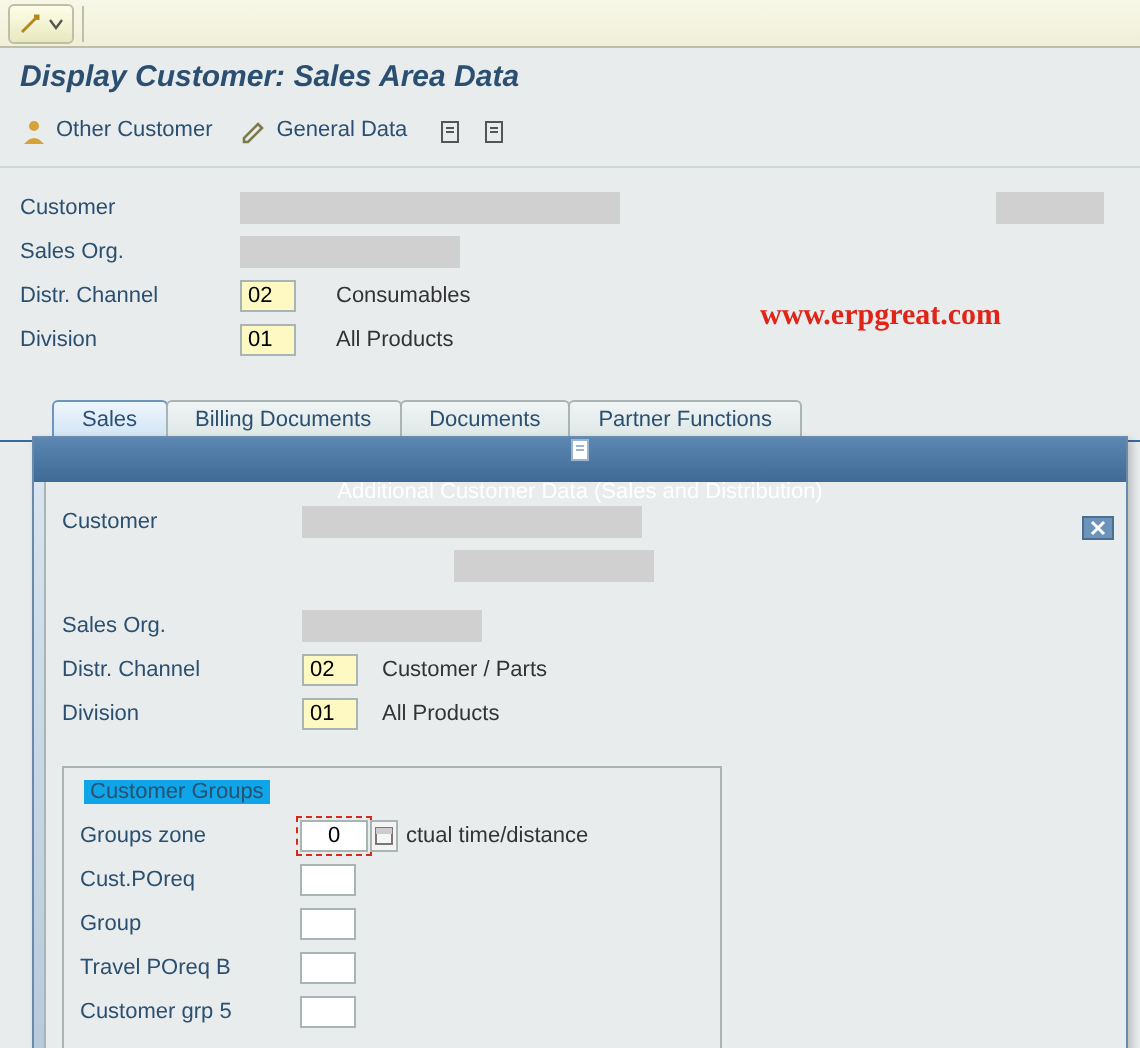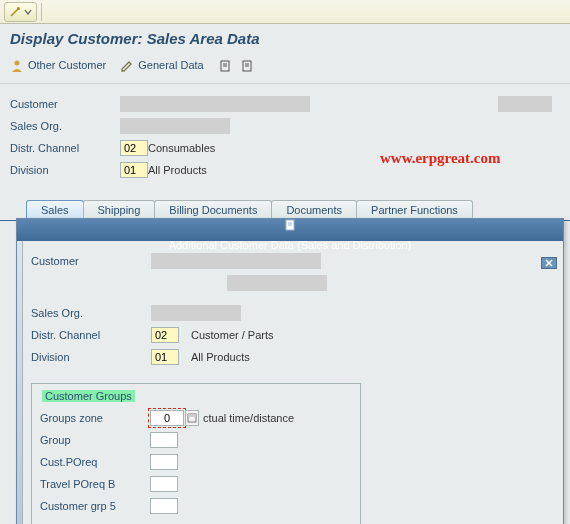--- a/index.html
+++ b/index.html
@@ -75,21 +75,21 @@
   }
   .small-input {
     width:28px;
     height:16px;
     border:1px solid #a9b4b4;
     background:#fef9c3;
     font-size:11px;
     text-align:left;
     padding:0 3px;
   }
-  .desc { color:#333; }
+  .desc { margin-left:20px; color:#333; }
   .watermark {
     position:absolute;
     color:#e02418;
     font-weight:bold;
     font-family: "Times New Roman", serif;
     font-size:15px;
     top:150px;
     left:380px;
   }
   
@@ -151,21 +151,21 @@
   .groupbox {
     margin: 12px 10px 8px 14px;
     border:1px solid #a9b4b4;
     padding: 6px 8px 6px 8px;
     width:330px;
     background:#e8ecec;
   }
   .groupbox-title {
     color:#2b4f70;
     margin:-14px 0 6px 2px;
-    background:#86efac;
+    background:#0ea5e9;
     display:inline-block;
     padding:0 3px;
   }
   .groupbox .form-row .label { width:110px; }
   .tiny-input {
     width:34px;
     height:16px;
     border:1px solid #a9b4b4;
     background:#fff;
     font-size:11px;
@@ -269,21 +269,20 @@
     <span class="label">Division</span>
     <input class="small-input" readonly="" value="01" style="">
     <span class="desc">All Products</span>
   </div>
 </div>
 
 <span class="watermark">www.erpgreat.com</span>
 
 <div class="tab-strip">
   <div class="tab active"><span>Sales</span></div>
-  <div class="tab"><span>Shipping</span></div>
   <div class="tab"><span>Billing Documents</span></div>
   <div class="tab"><span>Documents</span></div>
   <div class="tab"><span>Partner Functions</span></div>
 </div>
 
 <div class="popup">
   <div class="popup-title">
     <span>
       <svg width="12" height="12">
           <rect x="2" y="1" width="8" height="10" fill="#fff" stroke="#9cb6cf"></rect>
@@ -335,28 +334,28 @@
       <input class="tiny-input red" value="000" style="">
       <span class="f4-btn">
         <svg width="10" height="10">
             <rect x="1" y="1" width="8" height="8" fill="none" stroke="#777"></rect>
             <rect x="1" y="1" width="8" height="3" fill="#ccc"></rect>
           </svg>
       </span>
       <span style="margin-left:4px;">ctual time/distance</span>
     </div>
     <div class="form-row">
+      <span class="label">Cust.POreq</span>
+      <input class="tiny-input" style="width: 24px;">
+    </div>
+    <div class="form-row">
       <span class="label">Group</span>
       <input class="tiny-input" style="width: 24px;">
     </div>
     <div class="form-row">
-      <span class="label">Cust.POreq</span>
-      <input class="tiny-input" style="width: 24px;">
-    </div>
-    <div class="form-row">
       <span class="label">Travel POreq B</span>
       <input class="tiny-input" style="width: 24px;">
     </div>
     <div class="form-row">
       <span class="label">Customer grp 5</span>
       <input class="tiny-input" style="width: 24px;">
     </div>
   </div>
 </div>
 

